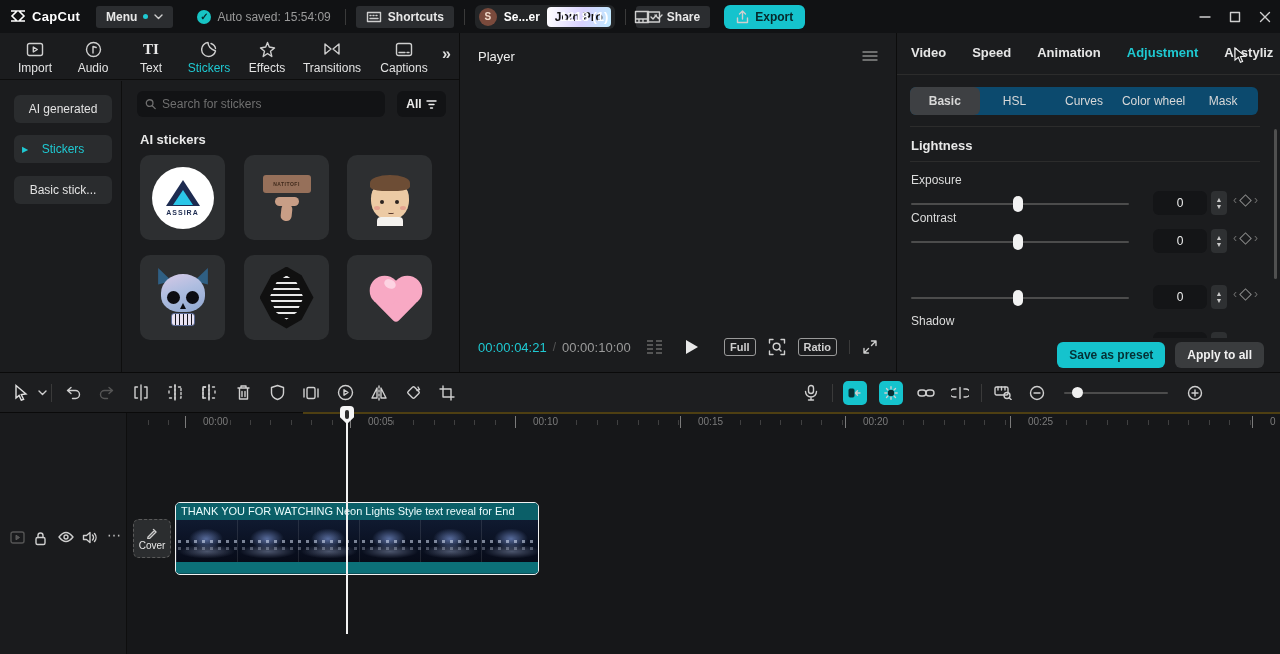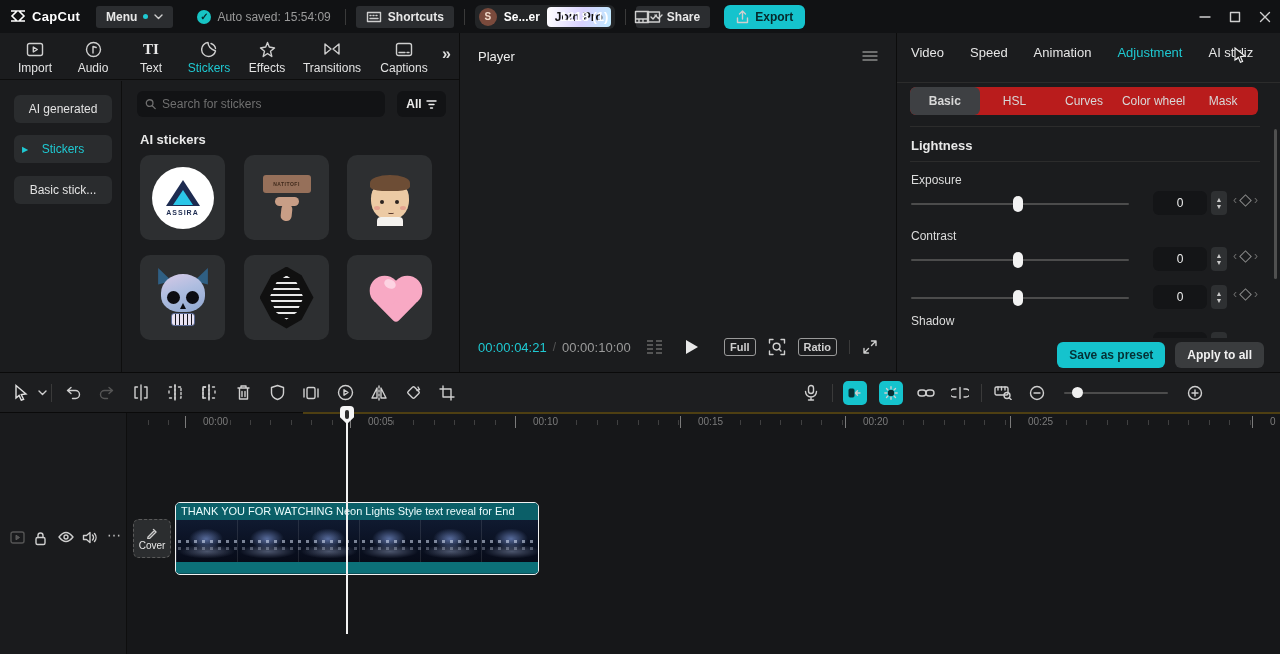--- a/index.html
+++ b/index.html
@@ -105,23 +105,23 @@
   #tc-current { color:#1fc9d2; font-size:13px; }
   #tc-sep { color:#555; margin:0 6px; }
   #tc-total { color:#9a9a9a; font-size:13px; }
   #frames-icon { margin-left:16px; display:flex; gap:3px; }
   #frames-icon span { width:6px; height:14px; background:repeating-linear-gradient(180deg,#555 0 2px,transparent 2px 4px); }
   #play-btn { margin-left:24px; width:0; height:0; border-left:12px solid #e8e8e8; border-top:7px solid transparent; border-bottom:7px solid transparent; }
   .boxed { border:1px solid #9a9a9a; border-radius:3px; color:#cfcfcf; font-size:11px; font-weight:700; padding:2px 5px; }
   #pc-right { margin-left:auto; display:flex; align-items:center; gap:12px; }
 
   
-  #adj-tabs { display:flex; gap:26px; padding:12px 0 22px 14px; border-bottom:1px solid #2c2c2c; font-size:13px; font-weight:400; color:#e6e6e6; white-space:nowrap; }
+  #adj-tabs { display:flex; gap:26px; padding:12px 0 14px 14px; border-bottom:1px solid #2c2c2c; font-size:13px; font-weight:700; color:#e6e6e6; white-space:nowrap; }
   .atab.active { color:#1fc9d2; }
-  #subtab-bar { position:absolute; left:13px; top:54px; width:348px; height:28px; background:#b91c1c; border-radius:6px; display:flex; align-items:center; font-size:12px; color:#d8d8d8; }
+  #subtab-bar { position:absolute; left:13px; top:54px; width:348px; height:28px; background:#0c4a6e; border-radius:6px; display:flex; align-items:center; font-size:12px; color:#d8d8d8; }
   .subtab { flex:1; text-align:center; height:28px; line-height:28px; border-radius:6px; }
   .subtab.active { background:#3e4043; font-weight:700; }
   #adj-hr1 { left:13px; top:93px; width:350px; height:1px; background:#2c2c2c; }
   #section-lightness { left:14px; top:105px; color:#e9e9e9; font-weight:700; font-size:13px; }
   #adj-hr2 { left:13px; top:128px; width:350px; height:1px; background:#2c2c2c; }
   .srow { position:absolute; left:14px; width:356px; height:46px; }
   .srow .slabel { color:#dcdcdc; font-size:12px; }
   .slider-track { position:absolute; left:0; top:30px; width:218px; height:2px; background:#4c4c4c; border-radius:1px; }
   .slider-thumb { position:absolute; left:102px; top:-7px; width:10px; height:16px; background:#f2f2f2; border-radius:5px; }
   .val-box { position:absolute; left:242px; top:18px; width:54px; height:24px; background:#141517; border-radius:6px; color:#eee; text-align:center; line-height:24px; font-size:12px; }
@@ -454,21 +454,21 @@
       <div class="stepper">
           <span>▲</span>
           <span>▼</span>
         </div>
       <div class="kf">
           <span>‹</span>
           <span class="diamond"></span>
           <span>›</span>
         </div>
     </div>
-    <div class="srow" style="top:196px;">
+    <div class="srow" style="top:178px;">
       <div class="slabel">Contrast</div>
       <div class="slider-track">
           <div class="slider-thumb"></div>
         </div>
       <div class="val-box">0</div>
       <div class="stepper">
           <span>▲</span>
           <span>▼</span>
         </div>
       <div class="kf">

